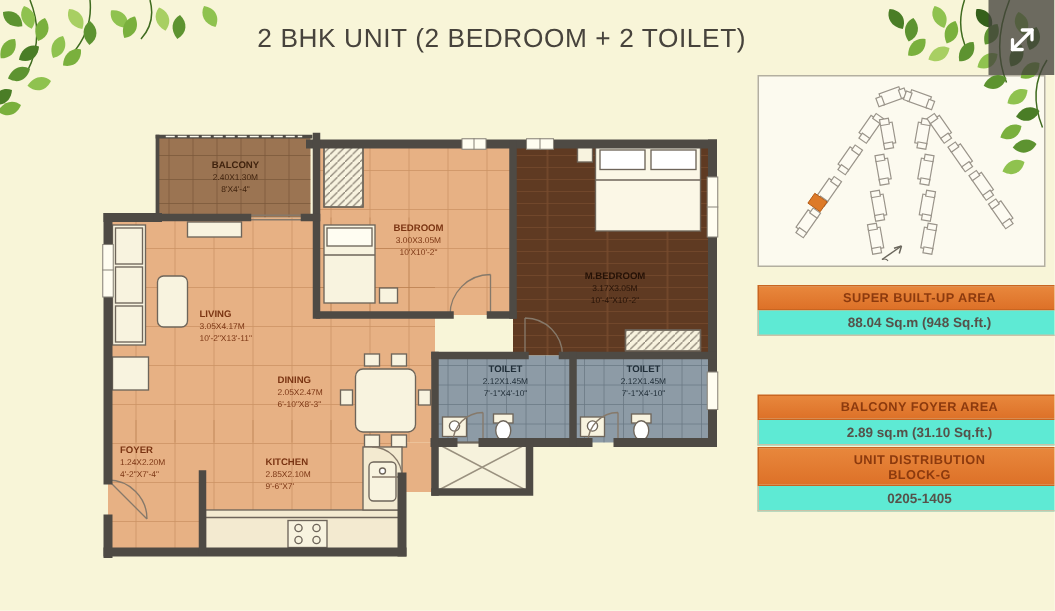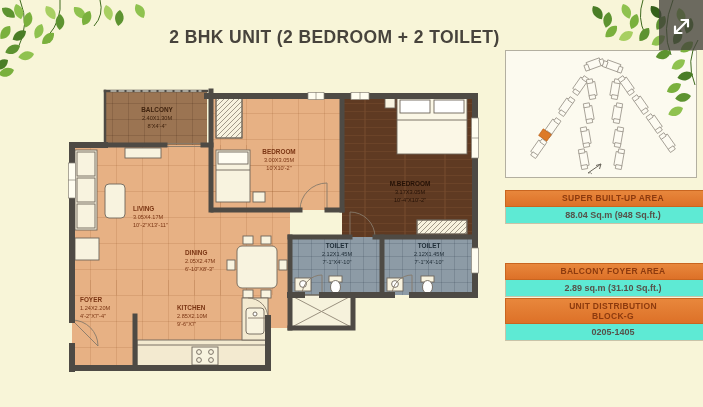--- a/index.html
+++ b/index.html
@@ -1,20 +1,20 @@
 <!DOCTYPE html>
 <html><head>
 <meta charset="utf-8">
 <style>
   html,body{margin:0;padding:0;}
   body{font-family:"Liberation Sans",sans-serif;}
   #stage{position:relative;width:703px;height:407px;background:#f8f5d8;overflow:hidden;}
 
-  .page-title{position:absolute;top:27px;left:0;width:669px;text-align:center;
-    font-size:17.5px;font-weight:bold;letter-spacing:.4px;color:#47433c;}
+  .page-title{position:absolute;top:15px;left:0;width:669px;text-align:center;
+    font-size:17.5px;font-weight:normal;letter-spacing:.4px;color:#47433c;}
 
   .plan-wrap{position:absolute;left:65px;top:88px;width:415px;height:284px;}
 
   .siteplan{position:absolute;left:505px;top:50px;width:192px;height:128px;
     background:#fcfaef;border:1px solid #b3afa0;box-sizing:border-box;}
 
   .card{position:absolute;left:505px;width:216px;}
   .card-header{background:linear-gradient(#e8873c,#dd7128);color:#8c3a0e;font-weight:bold;
     font-size:8.5px;text-align:center;padding:3px 0 2px;letter-spacing:.3px;
     border:1px solid #c96520;box-sizing:border-box;line-height:9.5px;}

